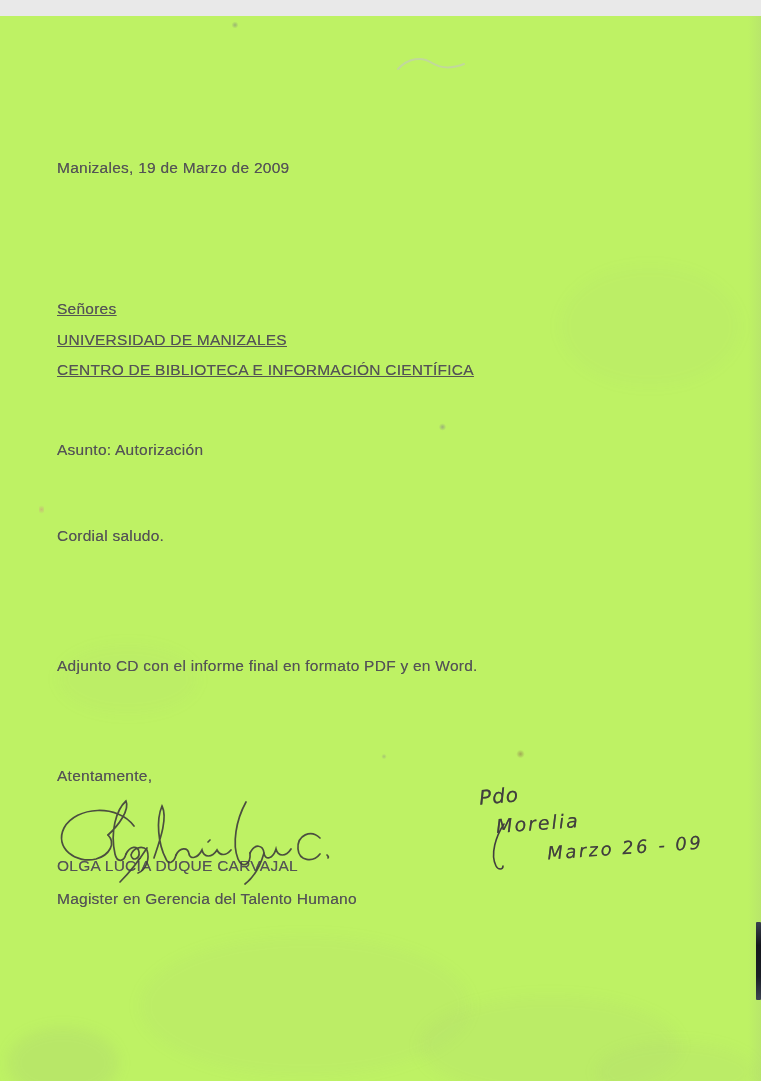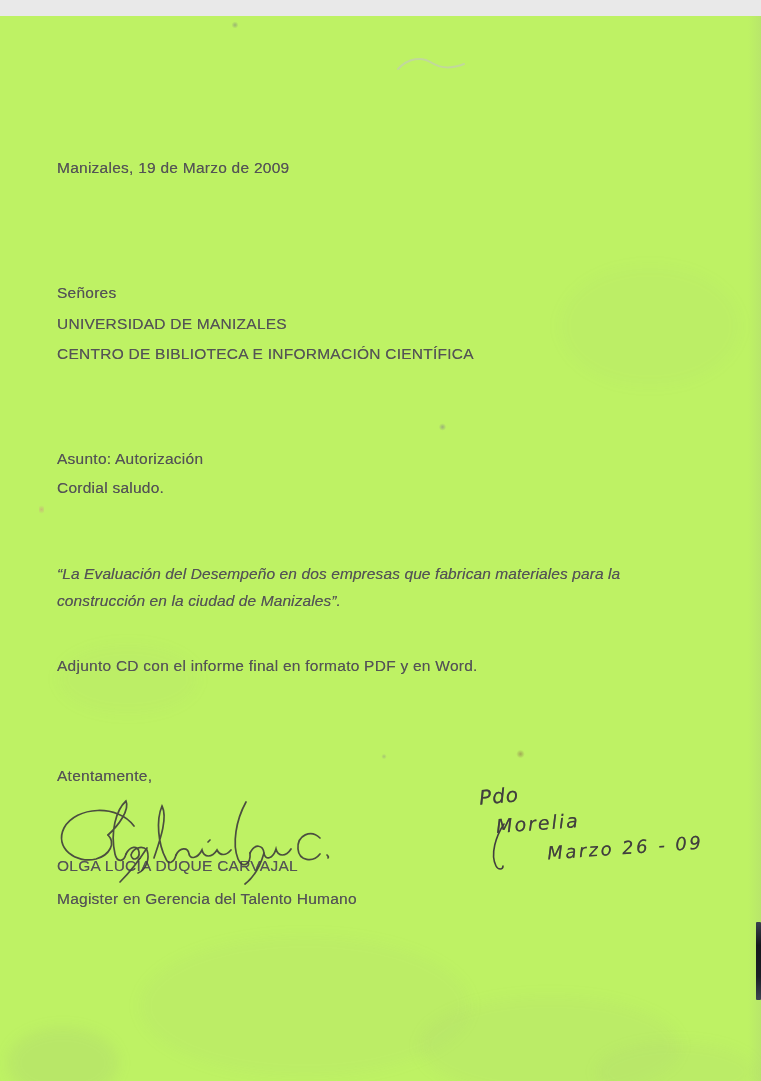--- a/index.html
+++ b/index.html
@@ -16,23 +16,23 @@
   .txt{
     position:absolute;
     left:57px;
     font-size:15.5px;
     letter-spacing:.25px;
     color:#545454;
     text-shadow:0 0 .6px rgba(100,100,100,.75);
     white-space:nowrap;
   }
   .date-line{top:143px;}
-  .recipient-block{top:262px;line-height:30.5px;}
-  .subject-line{top:434px;}
-  .greeting-line{top:463px;}
+  .recipient-block{top:278px;line-height:30.5px;text-decoration:underline;}
+  .subject-line{top:425px;}
+  .greeting-line{top:511px;}
   .body-para{top:544px;width:664px;line-height:27px;white-space:normal;}
   .body-intro{display:block;}
   .thesis-title{display:block;width:572px;font-style:italic;letter-spacing:.1px;}
   .attachment-line{top:641px;}
   .closing-line{top:751px;}
   .signer-name{top:841px;z-index:2;}
   .signer-title{top:874px;}
 
   
   .hand{
@@ -94,21 +94,20 @@
     <div>Señores</div>
     <div>UNIVERSIDAD DE MANIZALES</div>
     <div>CENTRO DE BIBLIOTECA E INFORMACIÓN CIENTÍFICA</div>
   </div>
 
   <div class="txt subject-line">Asunto: Autorización</div>
 
   <div class="txt greeting-line">Cordial saludo.</div>
 
   <div class="txt body-para">
-    <span class="thesis-title">“La Evaluación del Desempeño en dos empresas que fabrican materiales para la construcción en la ciudad de Manizales”.</span>
   </div>
 
   <div class="txt attachment-line">Adjunto CD con el informe final en formato PDF y en Word.</div>
 
   <div class="txt closing-line">Atentamente,</div>
 
   <div class="hand hand-line-1">Pdo</div>
   <div class="hand hand-line-2">Morelia</div>
   <div class="hand hand-line-3">Marzo 26 - 09</div>
   <svg class="note-bracket-svg" width="22" height="52" viewBox="0 0 22 52">

